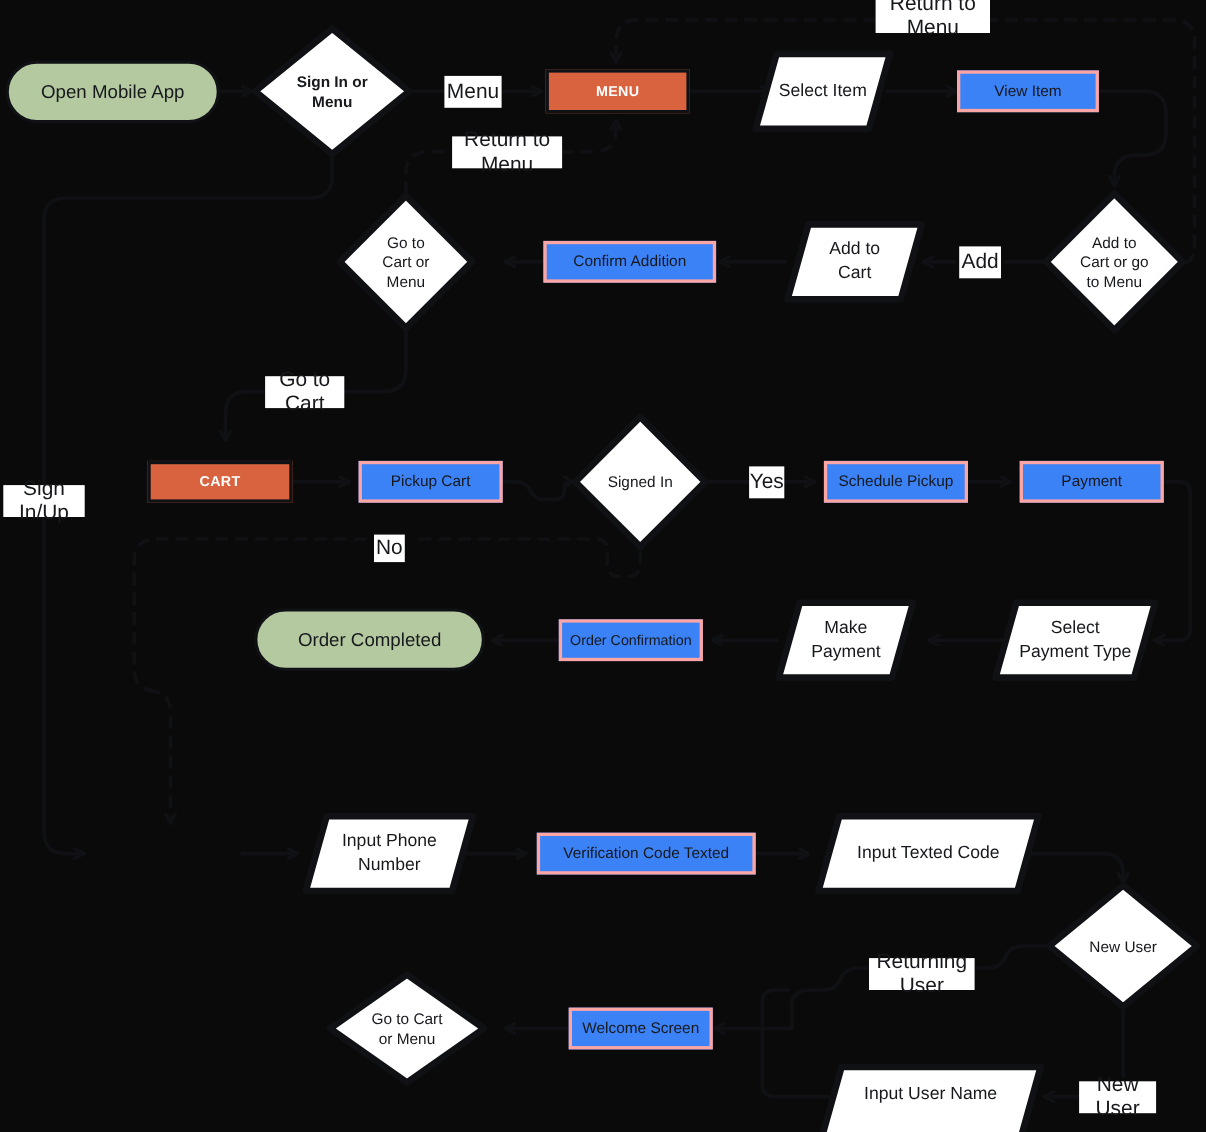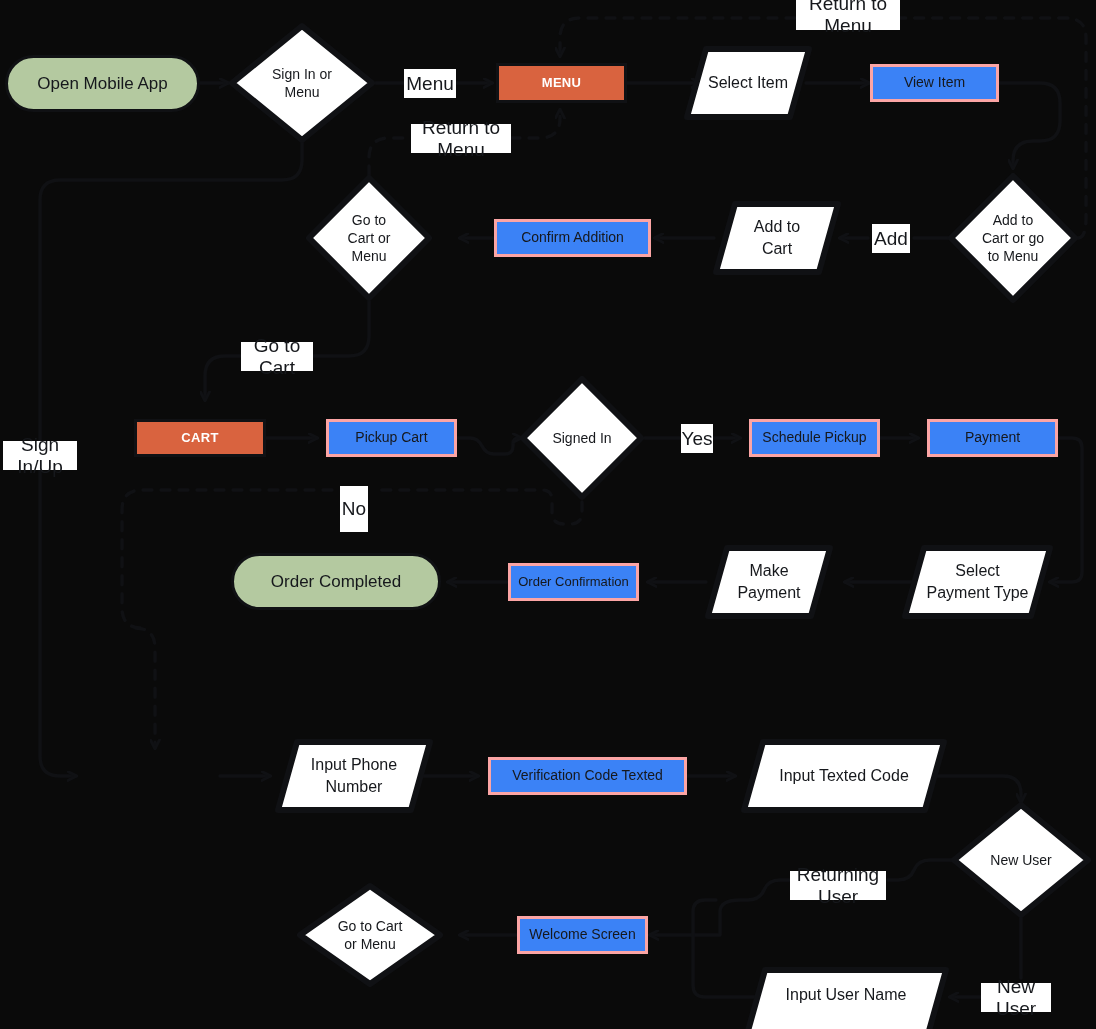--- a/index.html
+++ b/index.html
@@ -116,21 +116,21 @@
 
   <div class="node pill" style="left:5px;top:55px;width:195px;height:57px;">
     <span>Open Mobile App</span>
   </div>
 
   <div class="dia" style="left:228px;top:22px;width:148px;height:122px;">
     <svg width="148" height="122" viewBox="0 0 148 122">
       <polygon points="74,4 144,61 74,118 4,61" fill="#fff" stroke="#101114" stroke-width="6" stroke-linejoin="round"></polygon>
     </svg>
     <div class="dtext">
-      <span style="white-space:pre-line;">Sign In or
+      <span style="white-space:pre-line;font-weight:bold;">Sign In or
 Menu</span>
     </div>
   </div>
 
   <div class="label" style="left:404px;top:69px;width:52px;height:29px;">
     <span>Menu</span>
   </div>
 
   <div class="node term" style="left:496px;top:63px;width:131px;height:40px;">
     <span>MENU</span>
@@ -227,21 +227,21 @@
   </div>
 
   <div class="node proc" style="left:749px;top:419px;width:131px;height:38px;">
     <span>Schedule Pickup</span>
   </div>
 
   <div class="node proc" style="left:927px;top:419px;width:131px;height:38px;">
     <span>Payment</span>
   </div>
 
-  <div class="label" style="left:340px;top:486px;width:28px;height:46px;">
+  <div class="label" style="left:340px;top:486px;width:28px;height:25px;">
     <span>No</span>
   </div>
 
   <div class="node pill" style="left:231px;top:553px;width:210px;height:57px;">
     <span>Order Completed</span>
   </div>
 
   <div class="node proc" style="left:508px;top:563px;width:131px;height:38px;">
     <span style="font-size:13px;">Order Confirmation</span>
   </div>

